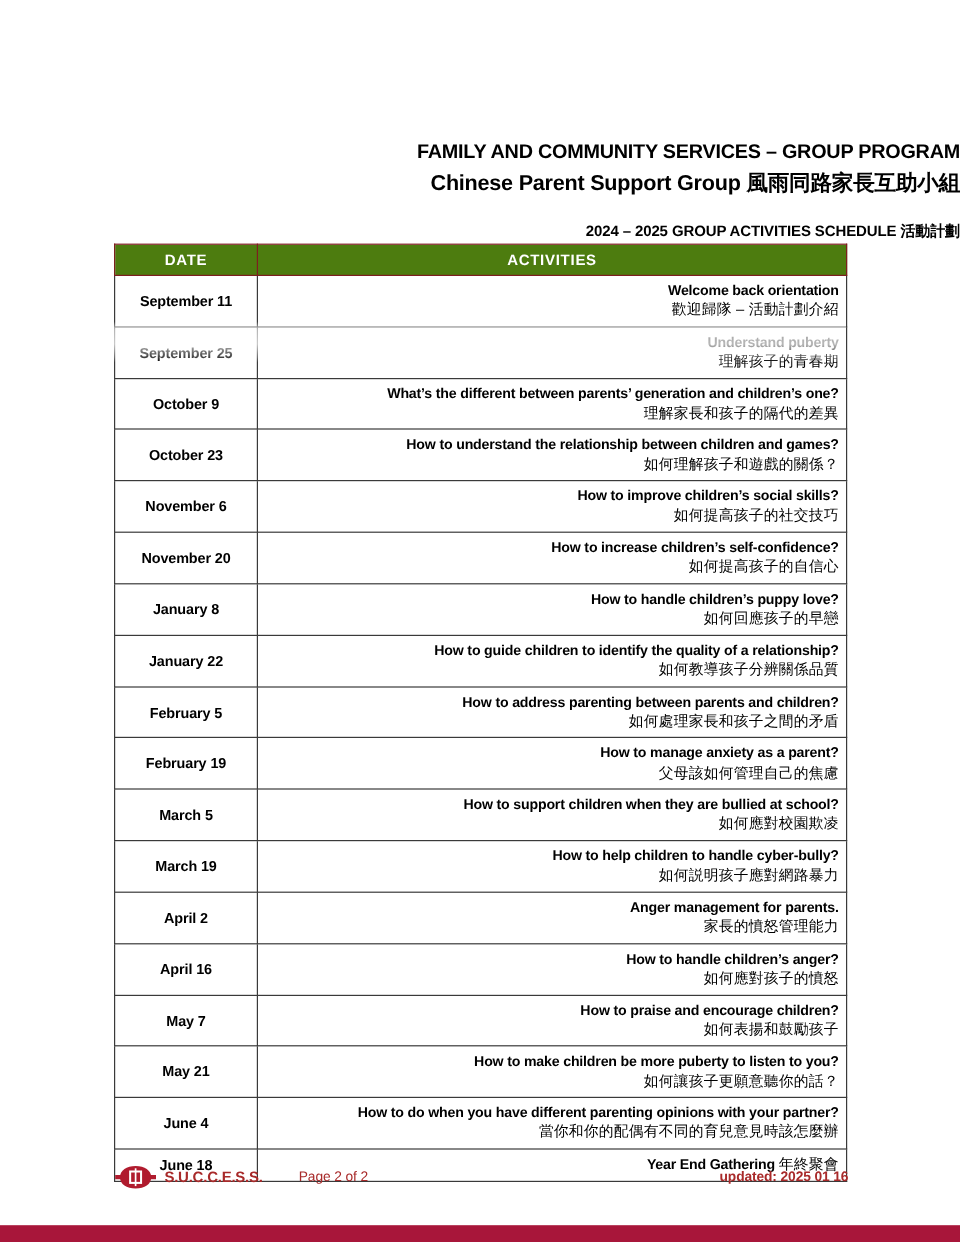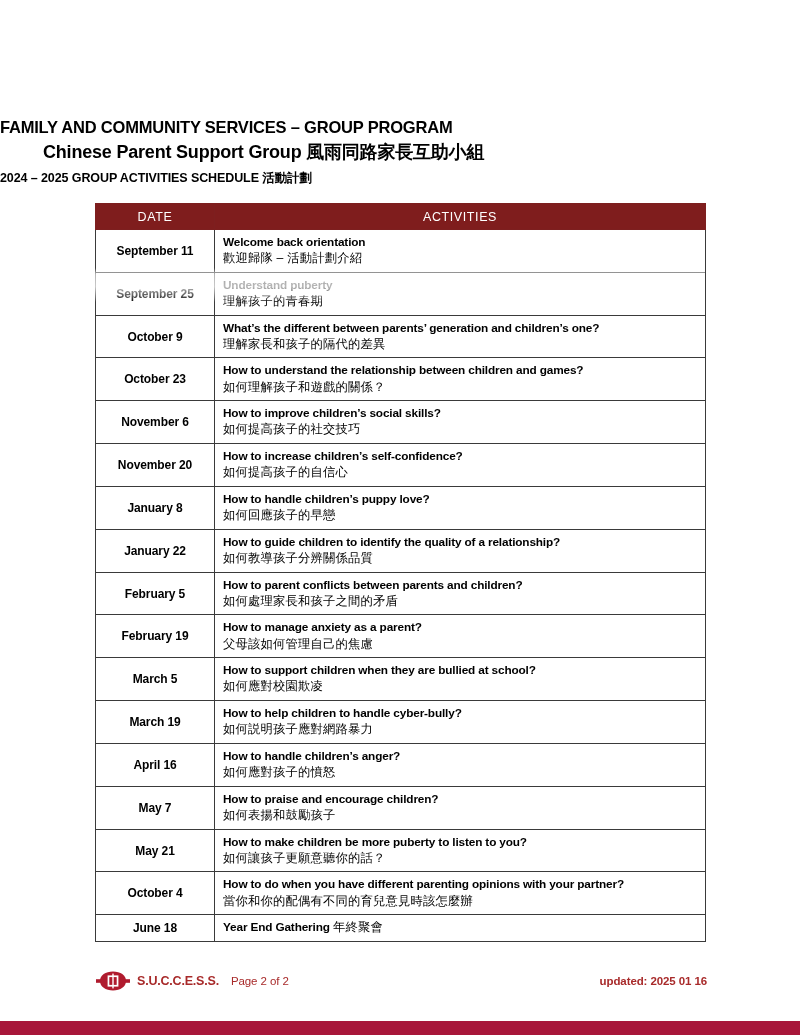--- a/index.html
+++ b/index.html
@@ -20,71 +20,72 @@
     position: absolute;
     inset: 0;
   }
 
   
   .doc-header {
     position: absolute;
     top: 116px;
     left: 0;
     width: 800px;
-    text-align: left;
+    text-align: right;
   }
   .title-line-1 {
     font-size: 16.5px;
     font-weight: bold;
     letter-spacing: -0.2px;
     line-height: 1.35;
   }
   .title-line-2 {
     font-size: 18px;
     font-weight: bold;
     letter-spacing: -0.2px;
     line-height: 1.4;
     margin-top: 2px;
     margin-left: 43px;
   }
   .title-line-3 {
     font-size: 12.5px;
     font-weight: bold;
     letter-spacing: -0.1px;
     line-height: 1.4;
-    margin-top: 5px;
+    margin-top: 20px;
   }
 
   
   .schedule-table {
     position: absolute;
     top: 203px;
     left: 95px;
     width: 610px;
     border-collapse: collapse;
     table-layout: fixed;
   }
   .schedule-table col.c-date { width: 119px; }
   .schedule-table col.c-act  { width: 491px; }
 
   .schedule-table th {
-    background: #7f1d1d;
+    background: #4d7c0f;
     color: #ffffff;
     font-size: 12.5px;
-    font-weight: normal;
+    font-weight: bold;
     letter-spacing: 0.6px;
     text-align: center;
     padding: 5px 0 5px 0;
     height: 15px;
     border: 1px solid #7d1f1f;
   }
 
   .schedule-table td {
     border: 1px solid #3a3a3a;
     vertical-align: middle;
+    text-align: right;
   }
 
   td.date-cell {
     text-align: center;
     font-size: 12px;
     font-weight: bold;
     padding: 4px 2px;
     letter-spacing: -0.1px;
   }
 
@@ -150,21 +151,21 @@
     position: relative;
     flex: 0 0 auto;
     margin-right: 6px;
   }
   .logo-svg { display: block; }
   .brand-name {
     font-size: 12.5px;
     font-weight: bold;
     color: #A82A2A;
     letter-spacing: -0.2px;
-    margin-right: 12px;
+    margin-right: 30px;
   }
   .page-num {
     font-size: 11.5px;
     font-weight: normal;
     color: #A82A2A;
     letter-spacing: -0.1px;
   }
   .updated {
     margin-left: auto;
     font-size: 11.5px;
@@ -257,21 +258,21 @@
         <tr>
           <td class="date-cell">January 22</td>
           <td class="act-cell">
             <div class="act-en">How to guide children to identify the quality of a relationship?</div>
             <div class="act-zh">如何教導孩子分辨關係品質</div>
           </td>
         </tr>
         <tr>
           <td class="date-cell">February 5</td>
           <td class="act-cell">
-            <div class="act-en">How to parent conflicts between parents and children?</div>
+            <div class="act-en">How to address parenting between parents and children?</div>
             <div class="act-zh">如何處理家長和孩子之間的矛盾</div>
           </td>
         </tr>
         <tr>
           <td class="date-cell">February 19</td>
           <td class="act-cell">
             <div class="act-en">How to manage anxiety as a parent?</div>
             <div class="act-zh">父母該如何管理自己的焦慮</div>
           </td>
         </tr>
@@ -283,20 +284,27 @@
           </td>
         </tr>
         <tr>
           <td class="date-cell">March 19</td>
           <td class="act-cell">
             <div class="act-en">How to help children to handle cyber-bully?</div>
             <div class="act-zh">如何説明孩子應對網路暴力</div>
           </td>
         </tr>
         <tr>
+          <td class="date-cell">April 2</td>
+          <td class="act-cell">
+            <div class="act-en">Anger management for parents.</div>
+            <div class="act-zh">家長的憤怒管理能力</div>
+          </td>
+        </tr>
+        <tr>
           <td class="date-cell">April 16</td>
           <td class="act-cell">
             <div class="act-en">How to handle children’s anger?</div>
             <div class="act-zh">如何應對孩子的憤怒</div>
           </td>
         </tr>
         <tr>
           <td class="date-cell">May 7</td>
           <td class="act-cell">
             <div class="act-en">How to praise and encourage children?</div>
@@ -304,21 +312,21 @@
           </td>
         </tr>
         <tr>
           <td class="date-cell">May 21</td>
           <td class="act-cell">
             <div class="act-en">How to make children be more puberty to listen to you?</div>
             <div class="act-zh">如何讓孩子更願意聽你的話？</div>
           </td>
         </tr>
         <tr>
-          <td class="date-cell">October 4</td>
+          <td class="date-cell">June 4</td>
           <td class="act-cell">
             <div class="act-en">How to do when you have different parenting opinions with your partner?</div>
             <div class="act-zh">當你和你的配偶有不同的育兒意見時該怎麼辦</div>
           </td>
         </tr>
         <tr>
           <td class="date-cell">June 18</td>
           <td class="act-cell">
             <div class="act-single"><span>Year End Gathering</span> <span class="zh-inline">年終聚會</span></div>
           </td>

